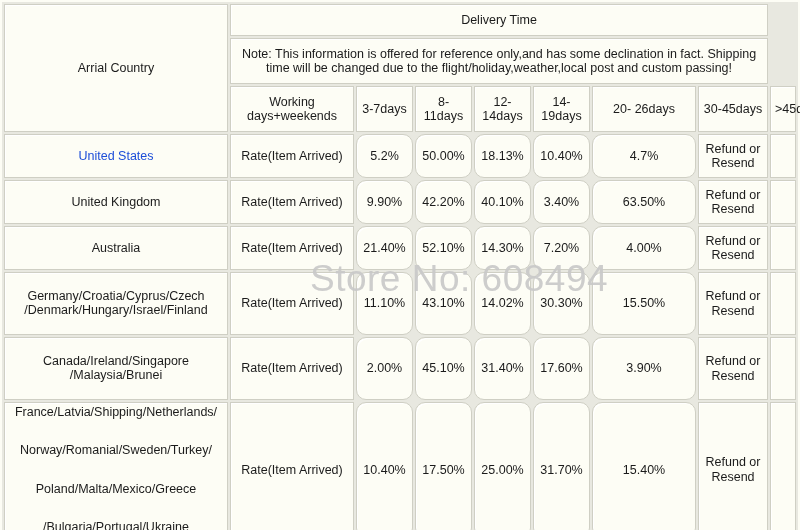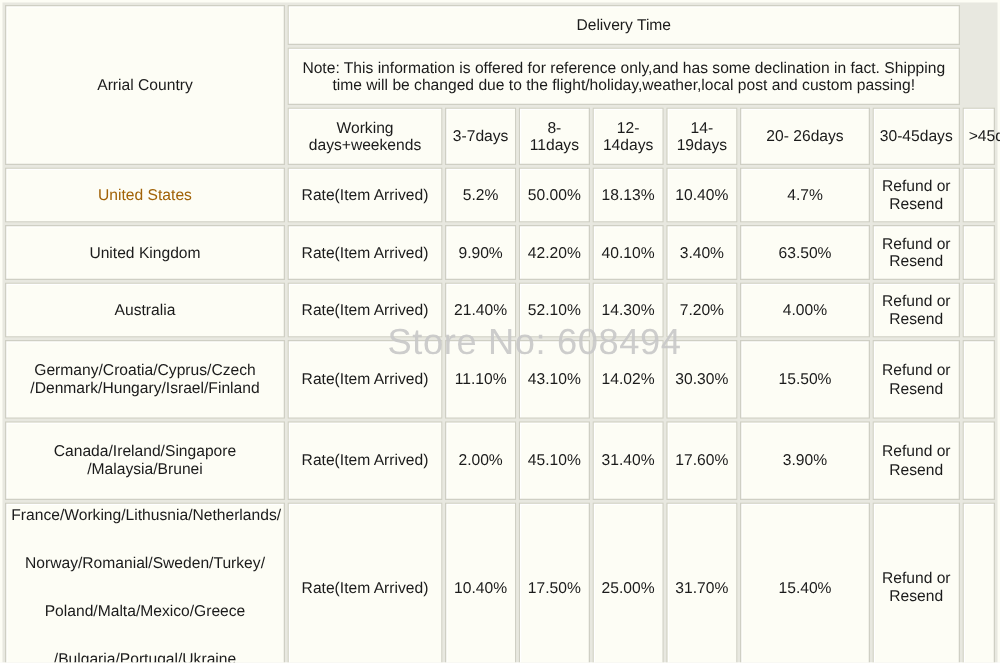--- a/index.html
+++ b/index.html
@@ -77,41 +77,42 @@
     line-height: 1.1;
   }
   td.country.r4 .ln + .ln,
   td.country.r5 .ln + .ln {
   }
   td.country.r6 .ln + .ln {
     margin-top: 24px;
   }
   td.country a,
   td.country .link {
-    color: #a16207;
+    color: #1d4ed8;
     text-decoration: none;
     cursor: pointer;
   }
   td.rate {
     font-size: 12.5px;
     white-space: nowrap;
   }
   td.pct {
     font-size: 12.5px;
+    border-radius: 10px;
   }
   td.resend {
     font-size: 12.5px;
     line-height: 1.4;
     margin-top: 24px;
   }
   .watermark {
     position: absolute;
     left: 310px;
     top: 258px;
-    font-size: 29px;
+    font-size: 37px;
     color: #c9c9c9;
     font-family: "Liberation Sans", sans-serif;
     letter-spacing: 0.5px;
     pointer-events: none;
     white-space: nowrap;
     z-index: 5;
     opacity: 0.92;
   }
 </style>
 </head>
@@ -240,21 +241,21 @@
         <td class="pct">45.10%</td>
         <td class="pct">31.40%</td>
         <td class="pct">17.60%</td>
         <td class="pct">3.90%</td>
         <td class="resend">Refund or Resend</td>
         <td class="resend"></td>
       </tr>
 
       <tr>
         <td class="country multi r6" style="height:118px">
-          <span class="ln">France/Working/Lithusnia/Netherlands/</span>
+          <span class="ln">France/Latvia/Shipping/Netherlands/</span>
           <span class="ln">Norway/Romanial/Sweden/Turkey/</span>
           <span class="ln">Poland/Malta/Mexico/Greece</span>
           <span class="ln">/Bulgaria/Portugal/Ukraine</span>
         </td>
         <td class="rate">Rate(Item Arrived)</td>
         <td class="pct">10.40%</td>
         <td class="pct">17.50%</td>
         <td class="pct">25.00%</td>
         <td class="pct">31.70%</td>
         <td class="pct">15.40%</td>

